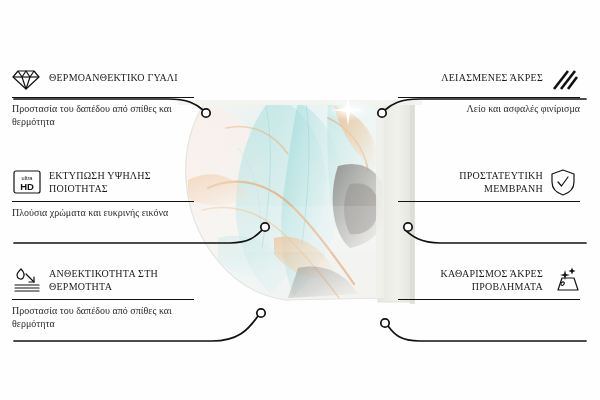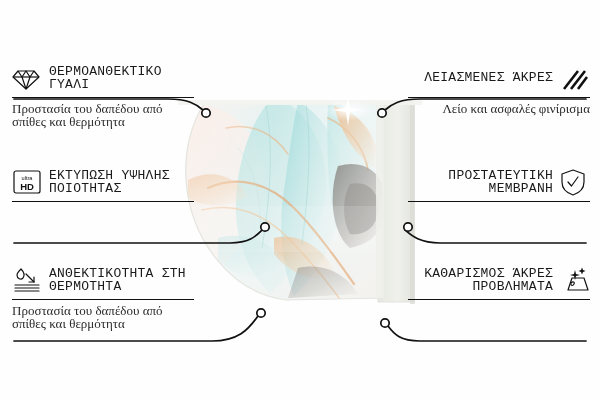--- a/index.html
+++ b/index.html
@@ -41,21 +41,21 @@
     height: 400px;
     pointer-events: none;
   }
 
   
   .feature {
     position: absolute;
     width: 182px;
   }
   .feature.left  { left: 12px;  text-align: left; }
-  .feature.right { right: 10px; text-align: right; }
+  .feature.right { right: 20px; text-align: right; }
 
   .feat-head {
     display: flex;
     align-items: center;
     gap: 7px;
     min-height: 32px;
   }
   .feature.right .feat-head {
     flex-direction: row-reverse;
   }
@@ -64,36 +64,36 @@
     flex: 0 0 auto;
     width: 30px;
     height: 30px;
     display: flex;
     align-items: center;
     justify-content: flex-start;
   }
   .feat-icon svg { display: block; }
 
   .feat-title {
-    font-size: 13px;
+    font-size: 10px;
     line-height: 13.2px;
     letter-spacing: 0.25px;
     color: #1a1a1a;
     font-weight: 400;
-    font-family: Liberation Mono, monospace;
+    font-family: Liberation Serif, serif;
   }
 
   .feat-rule {
     height: 0;
     border-top: 1.3px solid #111111;
     margin: 3px 0 5px 0;
   }
 
   .feat-desc {
-    font-size: 13px;
+    font-size: 10px;
     line-height: 12.6px;
     color: #2b2b2b;
     font-family: "Liberation Serif", serif;
   }
 
   
   .row1 { top: 62px; }
   .row2 { top: 166px; }
   .row3 { top: 264px; }
 </style>
@@ -268,20 +268,21 @@
       <span class="feat-icon">
         <svg width="30" height="26" viewBox="0 0 30 26">
           <rect x="2" y="2" width="26" height="22" rx="2" fill="none" stroke="#111111" stroke-width="1.2"></rect>
           <text x="15" y="11" font-family="Liberation Sans, sans-serif" font-size="5.6" fill="#111111" text-anchor="middle">ultra</text>
           <text x="15" y="21" font-family="Liberation Sans, sans-serif" font-size="9.5" fill="#111111" text-anchor="middle" font-weight="bold">HD</text>
         </svg>
       </span>
       <span class="feat-title">ΕΚΤΥΠΩΣΗ ΥΨΗΛΗΣ ΠΟΙΟΤΗΤΑΣ</span>
     </div>
     <div class="feat-rule"></div>
+    <div class="feat-desc">Πλούσια χρώματα και ευκρινής εικόνα</div>
   </div>
 
   <div class="feature left row3">
     <div class="feat-head">
       <span class="feat-icon">
         <svg width="30" height="28" viewBox="0 0 30 28">
           <g fill="none" stroke="#111111" stroke-width="1.2" stroke-linejoin="round" stroke-linecap="round">
             <path d="M 9,3 C 12,6 13,9 11,12 C 9,14 5,13 5,9 C 5,7 7,5 9,3 Z"></path>
             <path d="M 14,8 L 22,16"></path>
             <path d="M 22,16 L 22,11 M 22,16 L 17,16"></path>

